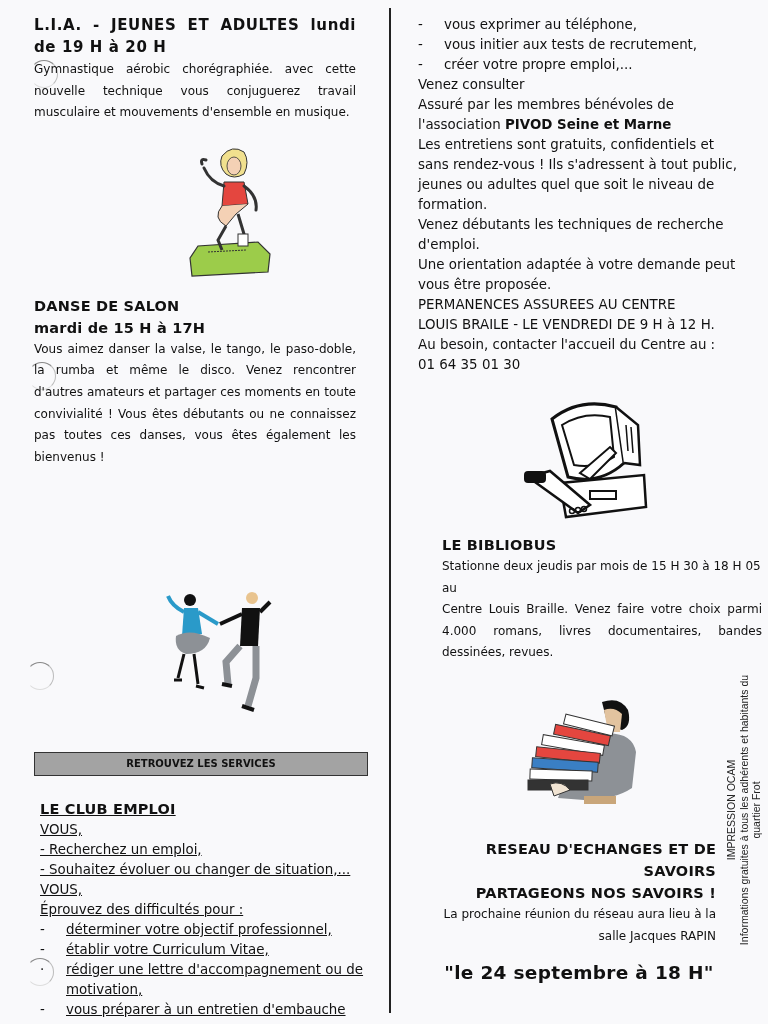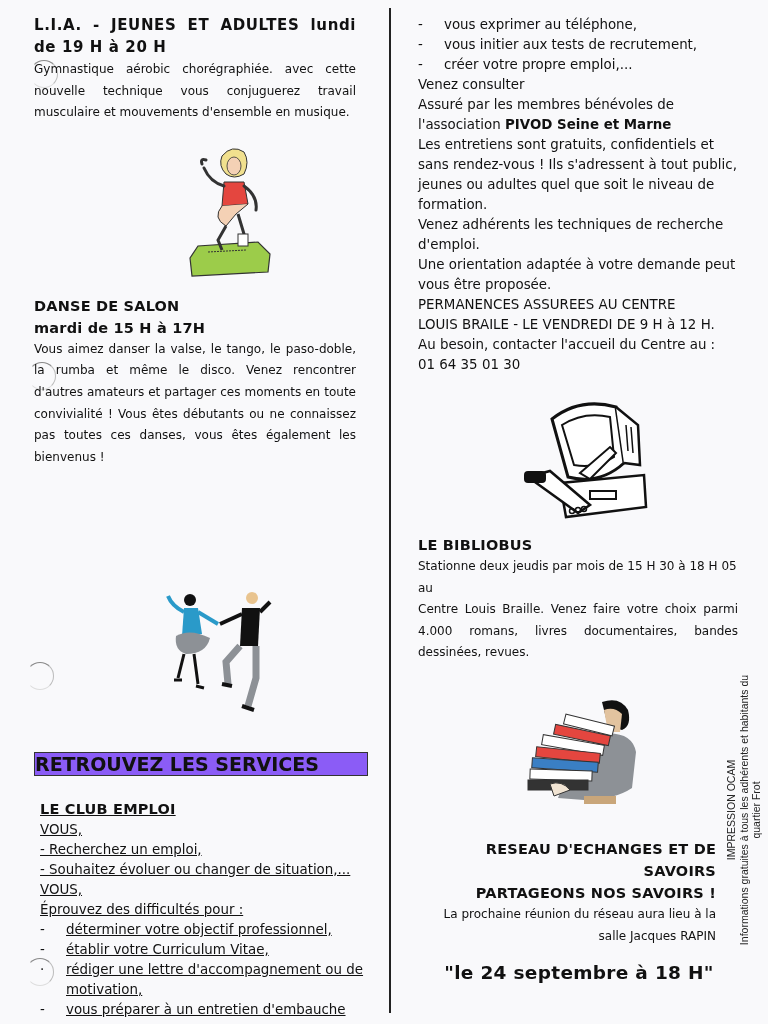--- a/index.html
+++ b/index.html
@@ -20,22 +20,22 @@
     .h { font-weight: bold; font-size: 14.5px; line-height: 22px; letter-spacing: 0.2px; }
     .i { font-style: italic; }
     .sm { font-size: 13.4px; line-height: 20px; }
 
     .li { position: relative; padding-left: 26px; }
     .li .dash { position: absolute; left: 0; top: 0; }
 
     .box-heading {
       position: absolute; left: 34px; top: 752px; width: 334px; height: 24px;
       border: 1.5px solid #333; box-sizing: border-box;
-      font-weight: bold; font-size: 19px; line-height: 22px; text-align: left;
-      background: #8b5cf6;
+      font-weight: bold; font-size: 10px; line-height: 22px; text-align: center;
+      background: #a3a3a3;
     }
 
     .ill { position: absolute; }
     .hole { position: absolute; width: 26px; height: 26px; border-radius: 50%; border: 1.5px solid #999; border-color: #888 #bbb #ddd transparent; background: transparent; }
 
     .vertical {
       position: absolute; left: 725px; top: 960px;
       transform-origin: 0 0; transform: rotate(-90deg);
       font-family: "Liberation Sans", sans-serif; font-size: 10.5px; line-height: 12.5px;
       text-align: center; width: 300px; color: #222;
@@ -91,29 +91,29 @@
   </section>
 
   <div class="col-right" style="top:15px;">
     <div class="sm li"><span class="dash">-</span><span>vous exprimer au téléphone,</span></div>
     <div class="sm li"><span class="dash">-</span><span>vous initier aux tests de recrutement,</span></div>
     <div class="sm li"><span class="dash">-</span><span>créer votre propre emploi,...</span></div>
     <div class="sm">Venez consulter</div>
     <div class="sm">Assuré par les membres bénévoles de</div>
     <div class="sm"><span>l'association </span><span class="b">PIVOD Seine et Marne</span></div>
     <div class="sm">Les entretiens sont gratuits, confidentiels et sans rendez-vous ! Ils s'adressent à tout public, jeunes ou adultes quel que soit le niveau de formation.</div>
-    <div class="sm">Venez adhérents les techniques de recherche d'emploi.</div>
+    <div class="sm">Venez débutants les techniques de recherche d'emploi.</div>
     <div class="sm">Une orientation adaptée à votre demande peut vous être proposée.</div>
     <div class="sm">PERMANENCES ASSUREES AU CENTRE</div>
     <div class="sm">LOUIS BRAILE - LE VENDREDI DE 9 H à 12 H.</div>
     <div class="sm">Au besoin, contacter l'accueil du Centre au :</div>
     <div class="sm">01 64 35 01 30</div>
   </div>
 
-  <section style="position:absolute; left:418px; top:534px; width:320px;">
+  <section style="position:absolute; left:442px; top:534px; width:320px;">
     <div class="h">LE BIBLIOBUS</div>
     <div class="txt">Stationne deux jeudis par mois de 15 H 30 à 18 H 05 au</div>
     <div class="txt just">Centre Louis Braille. Venez faire votre choix parmi 4.000 romans, livres documentaires, bandes dessinées, revues.</div>
   </section>
 
   <section style="position:absolute; left:416px; top:838px; width:300px;text-align:right;">
     <div class="h">RESEAU D'ECHANGES ET DE SAVOIRS</div>
     <div class="h">PARTAGEONS NOS SAVOIRS !</div>
     <div class="txt">La prochaine réunion du réseau aura lieu à la salle Jacques RAPIN</div>
   </section>

